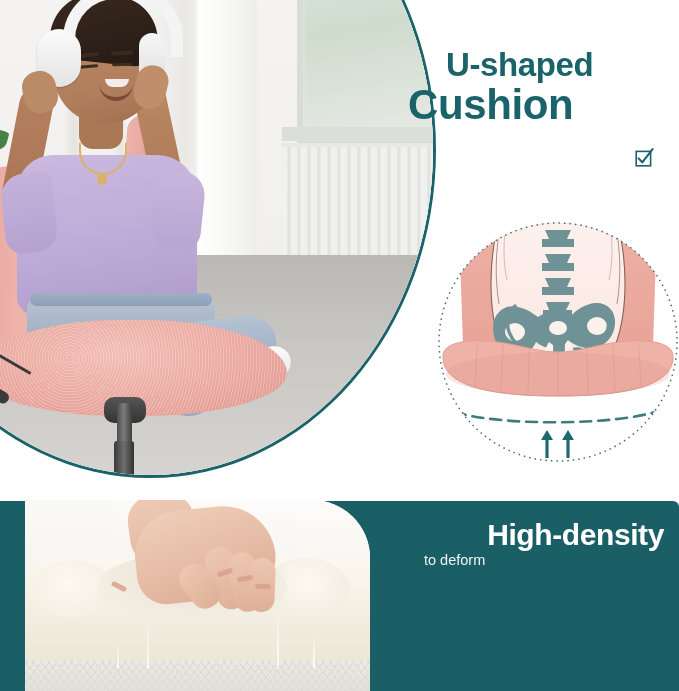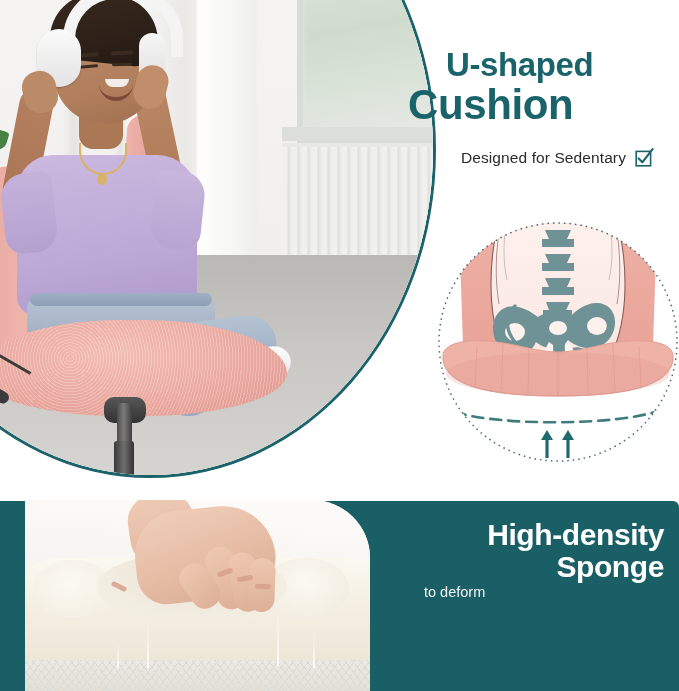--- a/index.html
+++ b/index.html
@@ -250,21 +250,20 @@
       <div class="chair-stem"></div>
     </div>
   </div>
 
   <div class="tr-block">
     <div class="title-teal title-l1">U-shaped</div>
     <div class="title-teal title-l2">Cushion</div>
 
     <div class="check-list">
       <div class="check-row">
-        <span class="check-text">Designed for Sedentary</span>
         <span class="check-box">
           <svg width="19" height="19" viewBox="0 0 19 19">
             <rect x="1.2" y="3.4" width="14.4" height="14.4" fill="none" stroke="#1a636a" stroke-width="1.6"></rect>
             <path d="M3.6 10.4 L7.3 14.3 L17.6 1.2" fill="none" stroke="#1a636a" stroke-width="2.1" stroke-linecap="round" stroke-linejoin="round"></path>
           </svg>
         </span>
       </div>
     </div>
   </div>
 
@@ -385,17 +384,16 @@
 
     <div class="foam-mesh"></div>
     <div class="drip" style="left:122px;top:120px;height:48px;"></div>
     <div class="drip" style="left:252px;top:108px;height:58px;"></div>
     <div class="drip" style="left:288px;top:132px;height:36px;"></div>
     <div class="drip" style="left:92px;top:142px;height:26px;"></div>
   </div>
 
   <div class="br-text">
     <div class="hd-l1">High-density</div>
-    <div class="hd-l2">Sponge</div>
     <div class="hd-sub2">to deform</div>
   </div>
 
 </div>
 
 </body></html>

